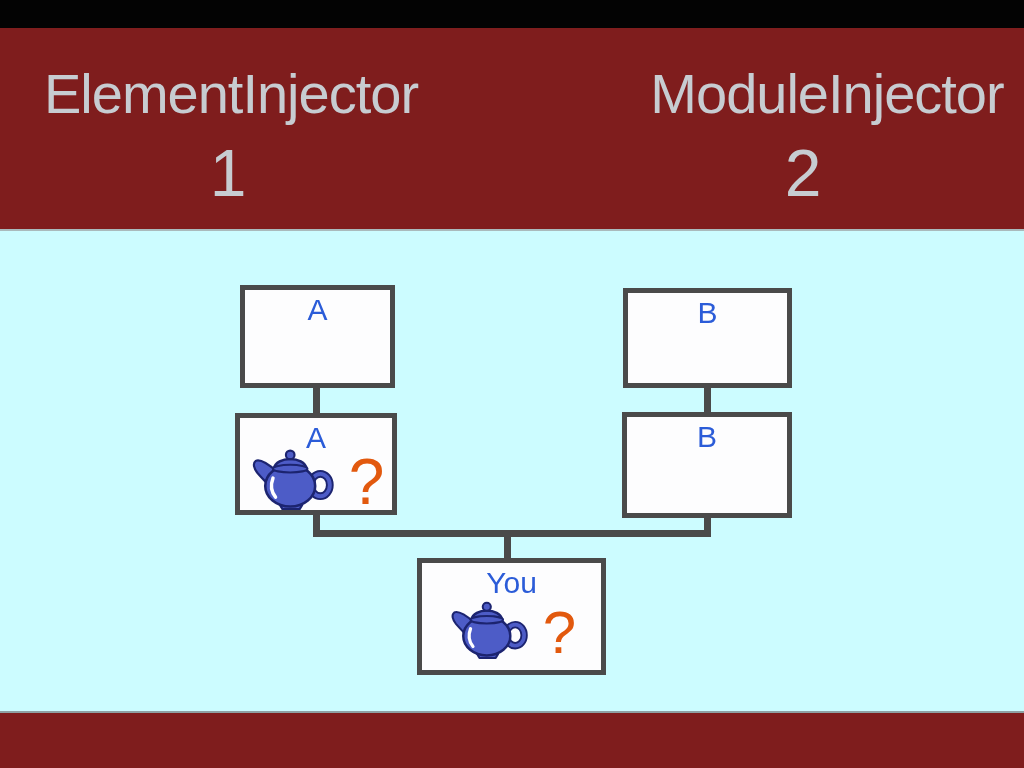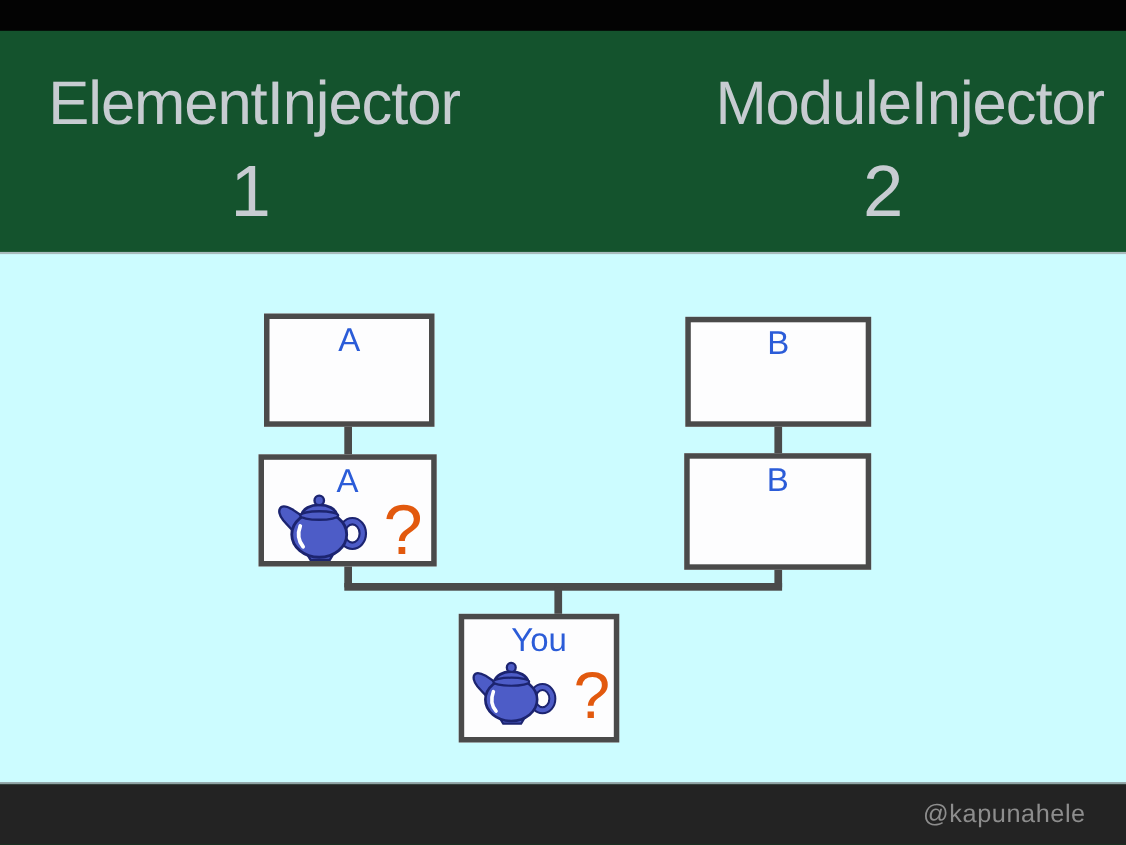--- a/index.html
+++ b/index.html
@@ -1,18 +1,18 @@
 <!DOCTYPE html>
 <html><head>
 <meta charset="utf-8">
 <style>
   html,body { margin:0; padding:0; background:#111; }
   .slide {
     position:relative; width:1024px; height:768px; overflow:hidden;
-    background:#14532d;
+    background:#7f1d1d;
     font-family:"Liberation Sans", sans-serif;
   }
   .top-strip { position:absolute; top:0; left:0; width:1024px; height:28px; background:#030303; }
 
   
   .title-text {
     position:absolute; color:#c7ccd1; font-size:56px; line-height:1;
     transform:translateX(-50%); white-space:nowrap; letter-spacing:-1px;
   }
   .number-text {
@@ -44,21 +44,21 @@
   
   .box {
     position:absolute; box-sizing:border-box;
     background:#fdfdfe; border:5px solid #4a4a4a;
     display:flex; flex-direction:column; align-items:center;
   }
   #box-a1 { left:240px; top:55px;  width:155px; height:103px; }
   #box-b1 { left:623px; top:58px;  width:169px; height:100px; }
   #box-a2 { left:235px; top:183px; width:162px; height:102px; }
   #box-b2 { left:622px; top:182px; width:170px; height:106px; }
-  #box-you{ left:417px; top:328px; width:146px; height:117px;text-align:center; }
+  #box-you{ left:417px; top:328px; width:189px; height:117px;text-align:center; }
 
   .box-label { color:#2b5cd8; font-size:30px; line-height:1.1; margin-top:3px; }
   .box-content {
     display:flex; align-items:center; justify-content:center;
     gap:14px; flex:1; width:100%; margin-top:-10px;
   }
   .question {
     color:#e2590e; font-size:64px; line-height:1; font-weight:400;
     margin-top:6px;
   }
@@ -136,17 +136,14 @@
         </svg>
         <span class="question">?</span>
       </div>
     </div>
 
   </div>
 
   <div class="sep-top"></div>
   <div class="sep-bottom"></div>
 
-  <div class="footer">
-    <span class="handle">@kapunahele</span>
-  </div>
 
 </div>
 
 </body></html>

